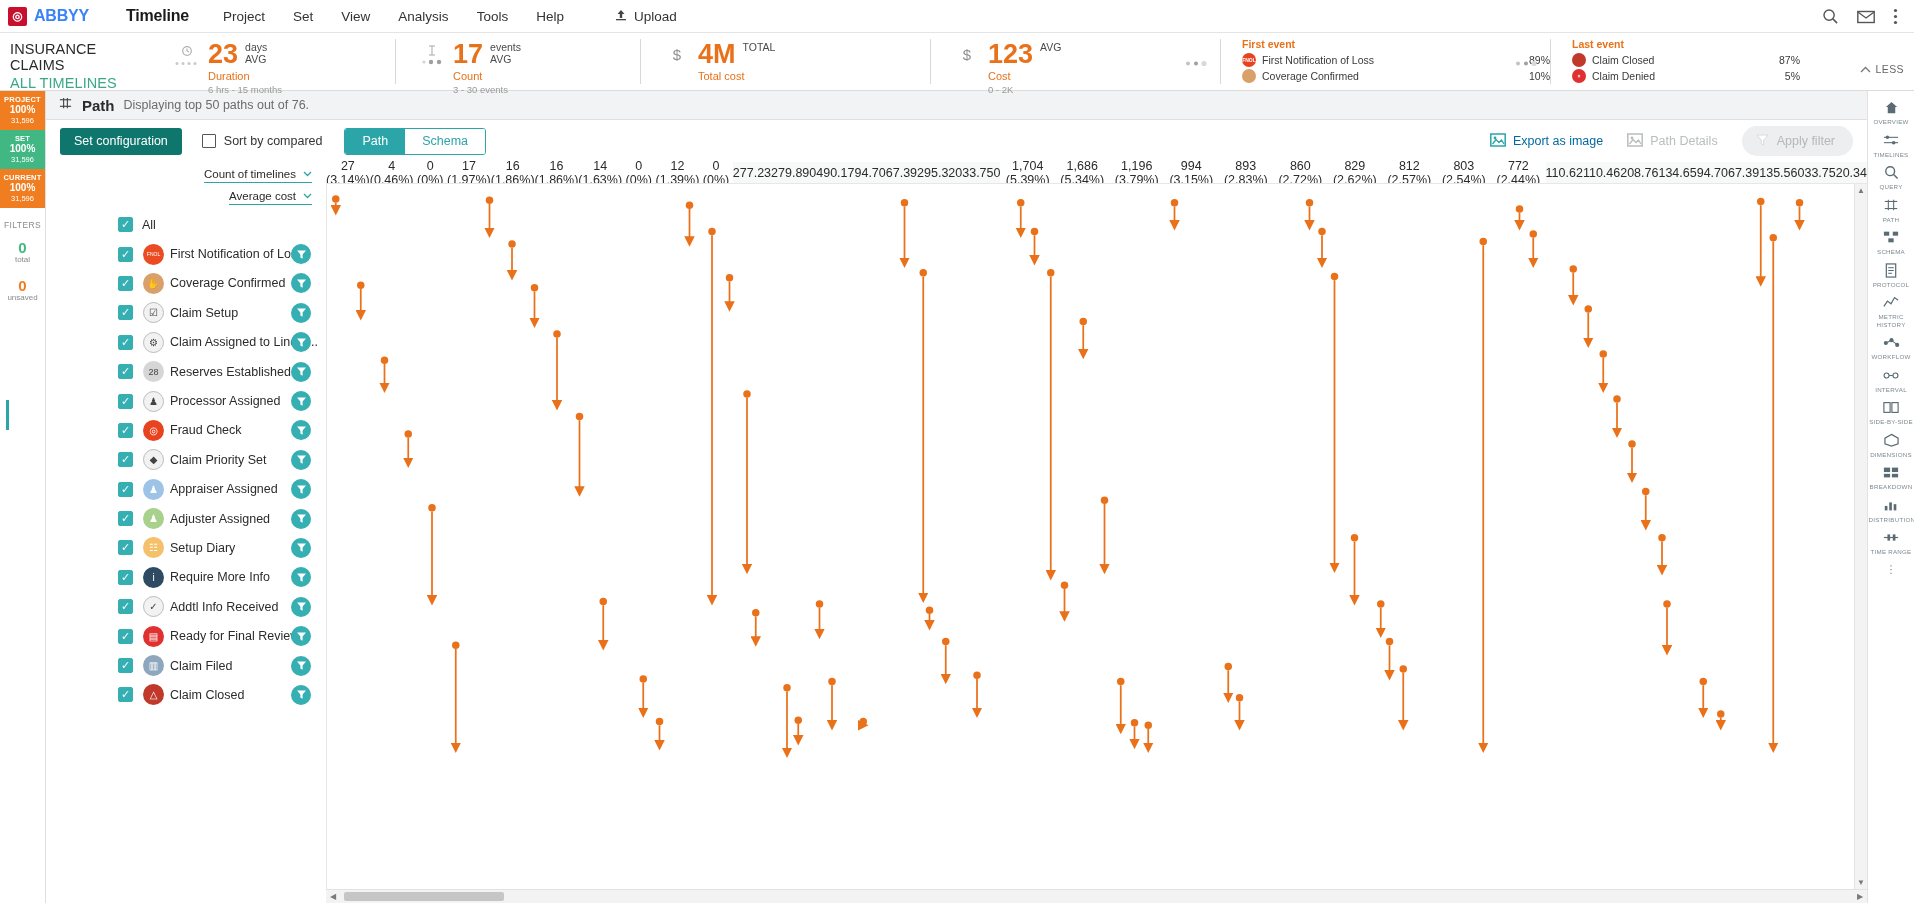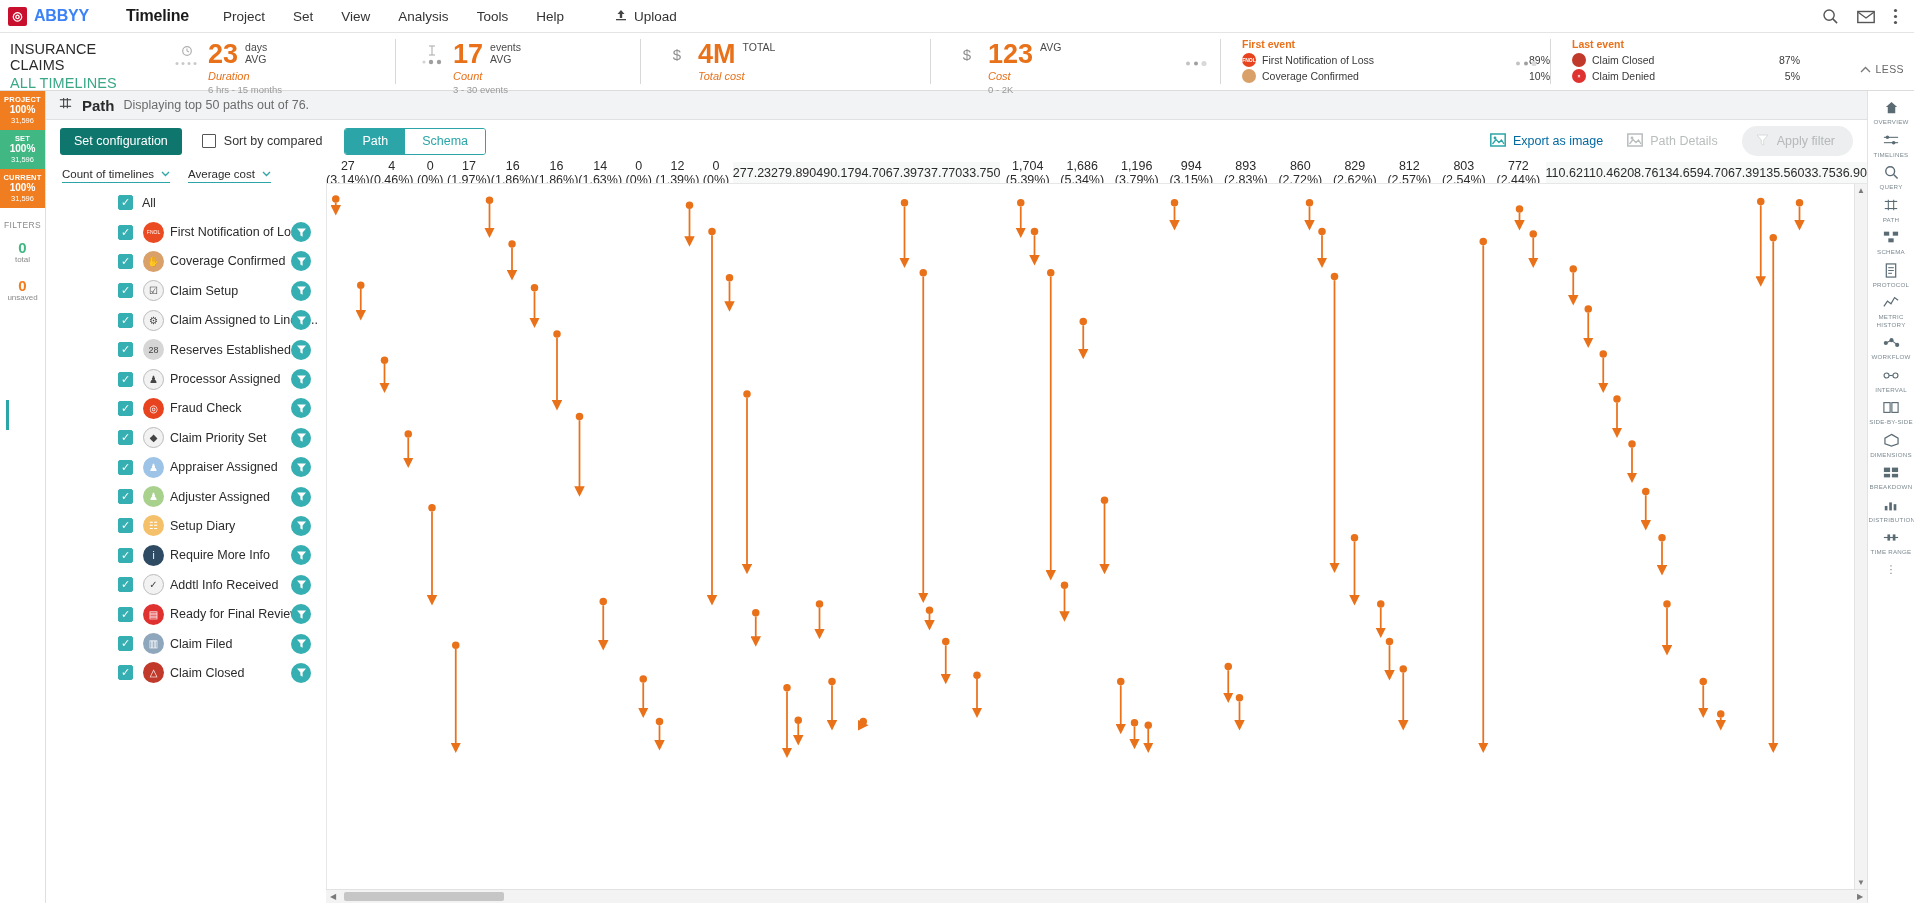--- a/index.html
+++ b/index.html
@@ -58,21 +58,21 @@
   }
   .kpi-icon {
     width: 26px; display: flex; flex-direction: column; align-items: center;
     margin-right: 8px; color: #9a9a9a; padding-top: 4px;
   }
   .kpi-main { display: flex; flex-direction: column; }
   .kpi-row { display: flex; align-items: flex-start; }
   .kpi-num { font-size: 27px; color: #e8711a; font-weight: bold; line-height: 26px; }
   .kpi-units { margin-left: 7px; padding-top: 1px; }
   .kpi-unit { font-size: 10.5px; color: #4a4a4a; line-height: 11.5px; display: block; }
-  .kpi-label { font-size: 11px; color: #e8711a; margin-top: 3px; font-style: italic; }
+  .kpi-label { font-size: 11px; color: #e8711a; margin-top: 3px; }
   .kpi-range { font-size: 9.5px; color: #999; margin-top: 2px; }
 
   .events-panel { padding: 5px 0 0 22px; position: relative; }
   .events-panel::before {
     content: ""; position: absolute; left: 0; top: 6px; bottom: 6px;
     width: 1px; background: #d8d8d8;
   }
   .ev-dots { position: absolute; left: -36px; top: 20px; }
   .ev-head { font-size: 10.5px; color: #e8711a; font-weight: bold; margin-bottom: 3px; }
   .ev-row { display: flex; align-items: center; gap: 6px; margin-bottom: 2px; }
@@ -146,21 +146,21 @@
   .left-col { width: 280px; flex: none; }
   .chart-col { flex: 1; min-width: 0; display: flex; flex-direction: column; }
 
   .sel-wrap { padding: 8px 14px 0 16px; }
   .sel {
     display: flex; align-items: center; justify-content: space-between;
     border-bottom: 1px solid #2ba5a8; padding-bottom: 4px;
   }
   .sel-val { font-size: 13.5px; color: #2b2b2b; }
   .chev { color: #2ba5a8; font-size: 11px; }
-  .mini-sel-wrap { padding: 6px 14px 0 16px; display: flex; flex-direction: row; align-items: flex-end; gap: 18px;}
+  .mini-sel-wrap { padding: 6px 14px 0 16px; display: flex; flex-direction: column; align-items: flex-end; gap: 7px;}
   .mini-sel { display: flex; align-items: center; gap: 7px; border-bottom: 1px solid #2ba5a8; padding-bottom: 2px; }
   .mini-sel-val { font-size: 11.5px; color: #2b2b2b; }
   .mini-chev { color: #2ba5a8; font-size: 8px; }
 
   .statgrid { display: flex; }
   .sg-row { display: flex; height: 21px; align-items: center; }
   .sg-row.alt { background: #f7f8f8; }
   .sg-cell { flex: 1; text-align: center; font-size: 12.5px; color: #2b2b2b; }
 
   
@@ -704,21 +704,21 @@
               <div class="sg-cell">12 (1.39%)</div>
               <div class="sg-cell">0 (0%)</div>
             </div>
             <div class="sg-row alt">
               <div class="sg-cell">277.23</div>
               <div class="sg-cell">279.89</div>
               <div class="sg-cell">0</div>
               <div class="sg-cell">490.17</div>
               <div class="sg-cell">94.70</div>
               <div class="sg-cell">67.39</div>
-              <div class="sg-cell">737.77</div>
+              <div class="sg-cell">295.32</div>
               <div class="sg-cell">0</div>
               <div class="sg-cell">33.75</div>
               <div class="sg-cell">0</div>
             </div>
             <div class="sg-row">
               <div class="sg-cell">1,704 (5.39%)</div>
               <div class="sg-cell">1,686 (5.34%)</div>
               <div class="sg-cell">1,196 (3.79%)</div>
               <div class="sg-cell">994 (3.15%)</div>
               <div class="sg-cell">893 (2.83%)</div>
@@ -731,21 +731,21 @@
             <div class="sg-row alt">
               <div class="sg-cell">110.62</div>
               <div class="sg-cell">110.46</div>
               <div class="sg-cell">208.76</div>
               <div class="sg-cell">134.65</div>
               <div class="sg-cell">94.70</div>
               <div class="sg-cell">67.39</div>
               <div class="sg-cell">135.56</div>
               <div class="sg-cell">0</div>
               <div class="sg-cell">33.75</div>
-              <div class="sg-cell">36.90</div>
+              <div class="sg-cell">20.34</div>
             </div>
           </div>
         <div class="chart-box">
           <svg class="chart-svg" id="chartsvg" viewBox="0 0 1232 470" preserveAspectRatio="none">
               <defs>
                 <marker id="ah" markerWidth="6" markerHeight="6" refX="3" refY="3" orient="auto">
                   <path d="M0,0 L6,3 L0,6 Z" fill="#e8711a"></path>
                 </marker>
               </defs>
               <circle cx="7" cy="12" r="3" fill="#e8711a"></circle>

